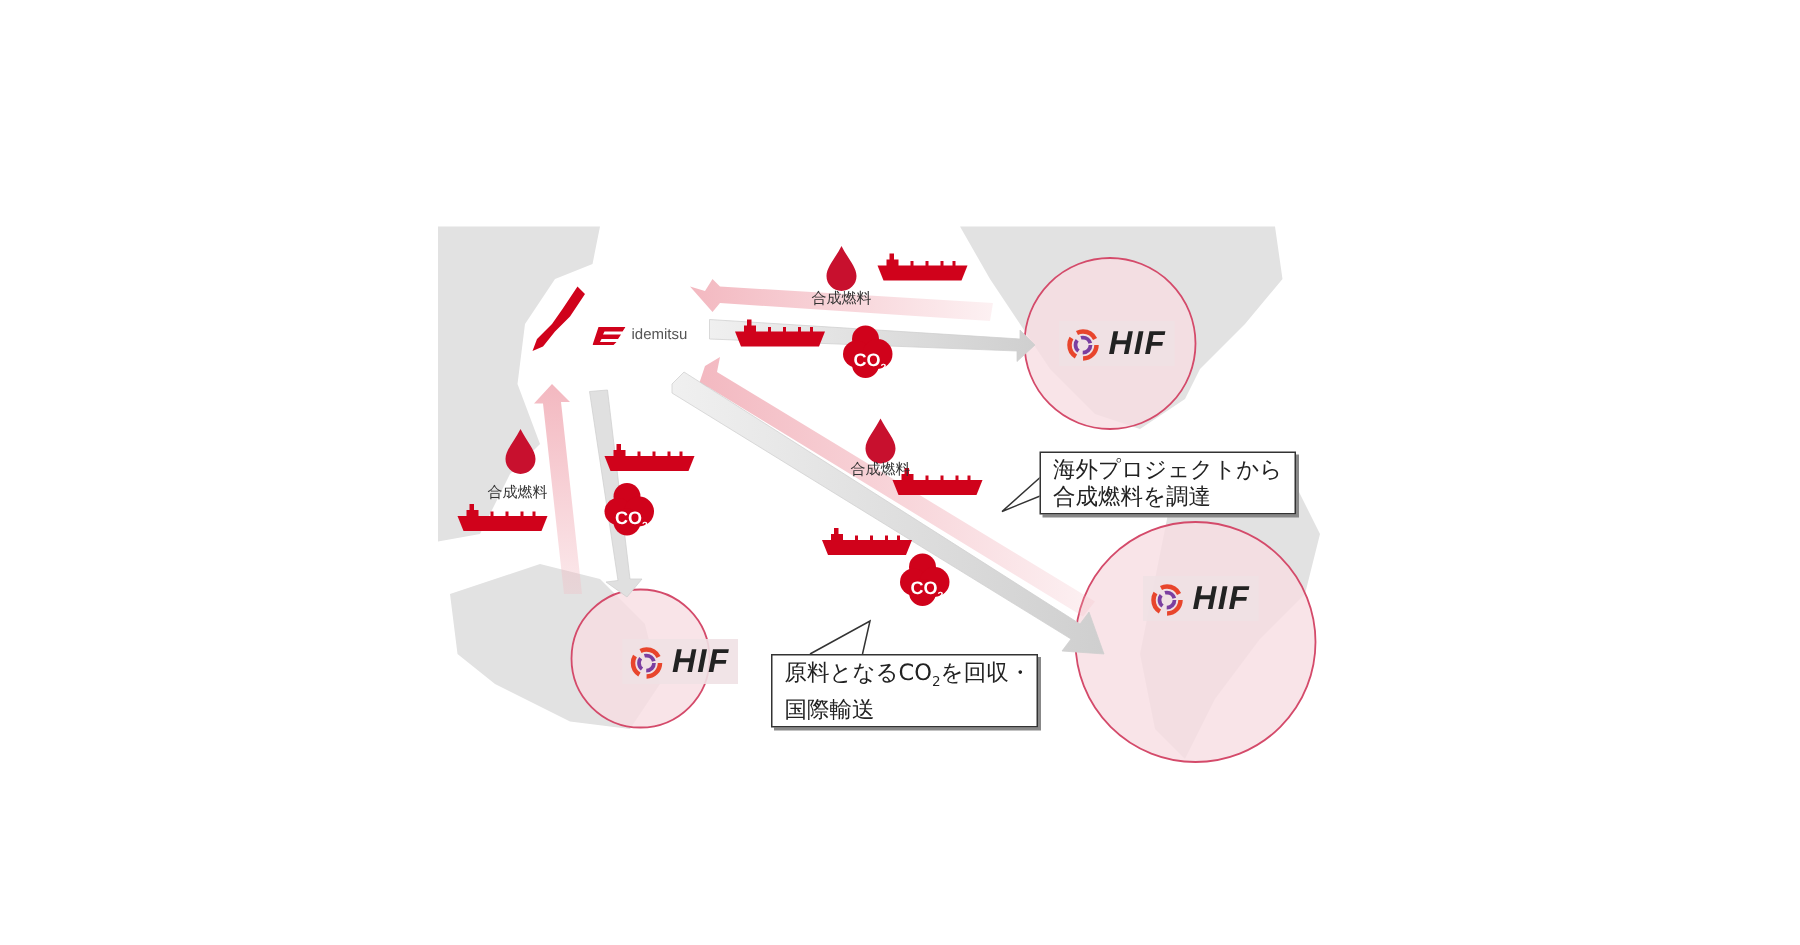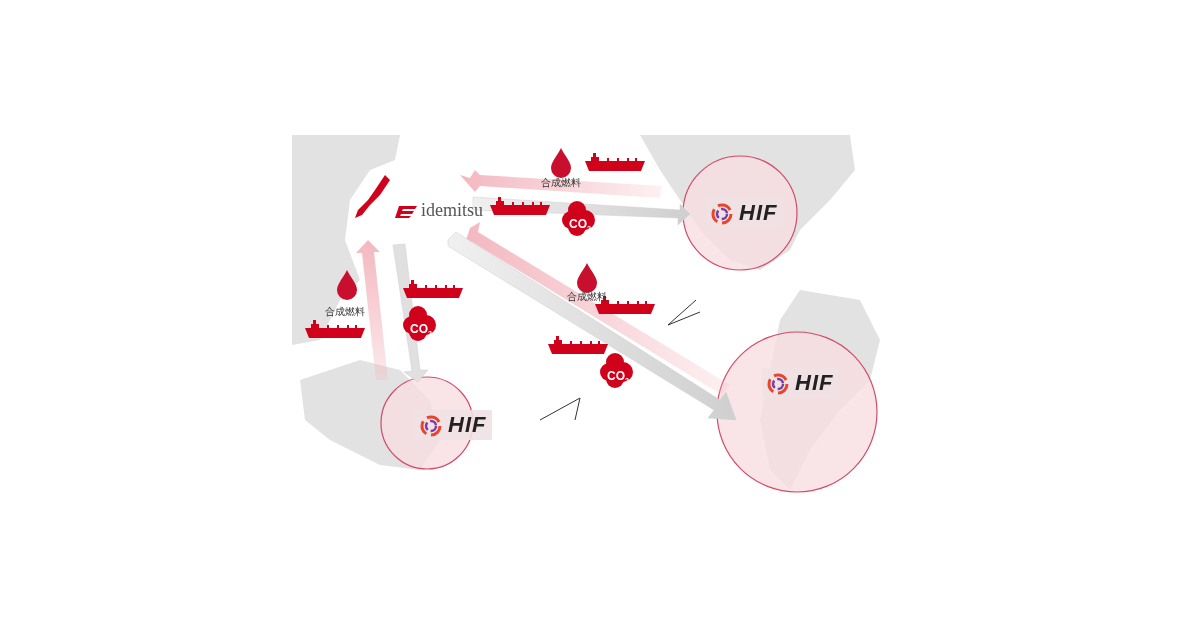--- a/index.html
+++ b/index.html
@@ -1,24 +1,24 @@
 <!DOCTYPE html>
 <html><head>
 <meta charset="utf-8">
 <style>
   html,body{margin:0;padding:0;background:#ffffff;}
   body{width:1200px;height:630px;position:relative;overflow:hidden;font-family:"DejaVu Sans",sans-serif;}
-  .stage{position:absolute;left:0;top:0;width:1200px;height:556px;}
+  .stage{position:absolute;left:0;top:16px;width:1200px;height:556px;}
   svg{position:absolute;left:0;top:0;}
   .lbl{position:absolute;font-size:10px;color:#333;white-space:nowrap;}
   .callout{position:absolute;background:#fff;border:1px solid #333;box-shadow:2px 2px 0 #888;font-size:15px;line-height:18px;color:#222;padding:2px 8px;white-space:nowrap;}
   .hif{position:absolute;display:flex;align-items:flex-end;background:rgba(240,225,228,0.9);padding:2px 6px 2px 4px;height:26px;}
   .hif .txt{font-family:"Liberation Sans",sans-serif;font-weight:bold;font-style:italic;font-size:22px;color:#222;margin-left:5px;letter-spacing:1px;}
   .idemitsu{position:absolute;display:flex;align-items:center;}
-  .idemitsu .txt{font-family:Liberation Serif, serif;font-size:18px;color:#555;margin-left:4px;}
+  .idemitsu .txt{font-family:Liberation Sans, sans-serif;font-size:10px;color:#555;margin-left:4px;}
   .co2{position:absolute;color:#fff;font-weight:bold;font-size:12px;font-family:"Liberation Sans",sans-serif;}
   .co2 sub{font-size:7px;}
 </style>
 </head>
 <body>
 
 <div class="stage">
 
 <svg width="1200" height="630">
   <defs>
@@ -135,14 +135,22 @@
   <span class="txt">HIF</span>
 </div>
 <div class="hif" style="left:415px;top:410px;">
   <svg width="24" height="24" style="position:static">
     <circle cx="12" cy="12" r="9" fill="none" stroke="#e8452c" stroke-width="3" stroke-dasharray="14 5"></circle>
     <circle cx="12" cy="12" r="5" fill="none" stroke="#7b3fa0" stroke-width="2.5" stroke-dasharray="8 3"></circle>
   </svg>
   <span class="txt">HIF</span>
 </div>
 
+<div class="callout" style="left:693px;top:285px;">
+  <div>海外プロジェクトから</div>
+  <div>合成燃料を調達</div>
+</div>
+<div class="callout" style="left:514px;top:420px;width:160px;">
+  <div><span>原料となるCO</span><sub style="font-size:9px">2</sub><span>を回収・</span></div>
+  <div>国際輸送</div>
+</div>
 
 </div>
 
 </body></html>

